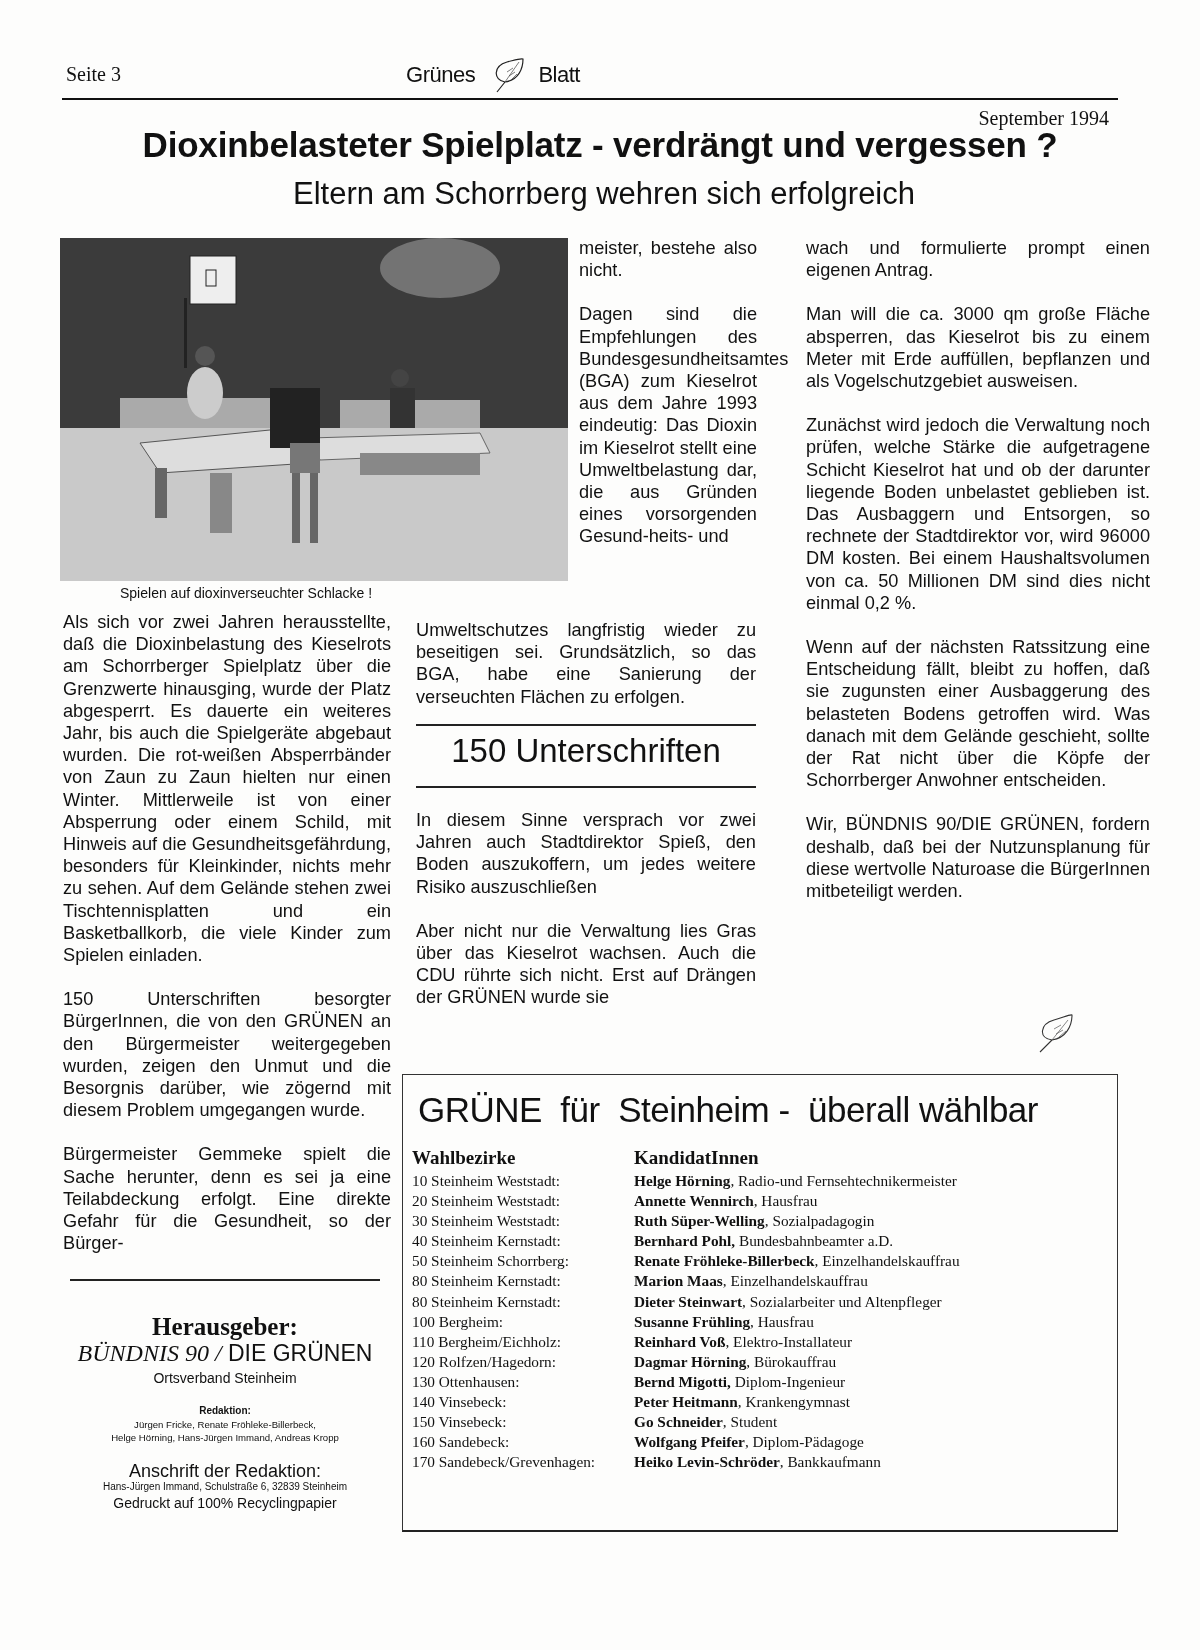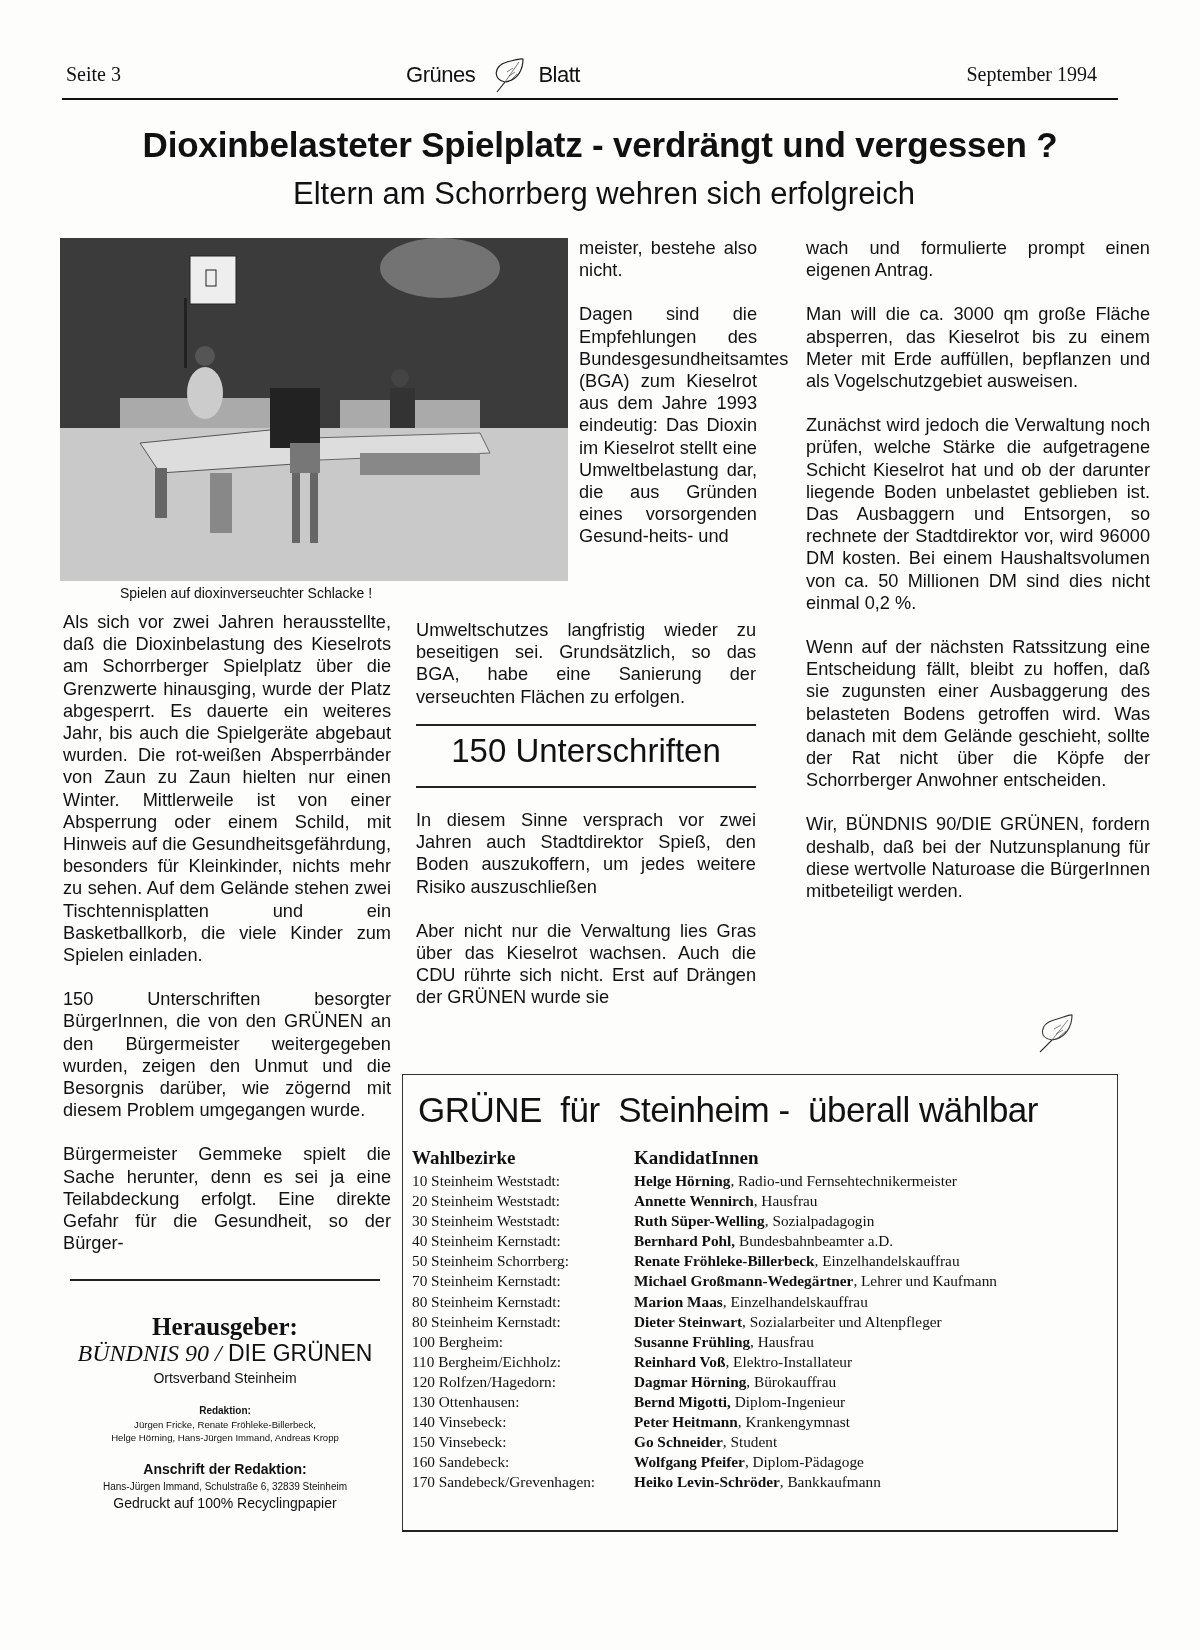--- a/index.html
+++ b/index.html
@@ -3,21 +3,21 @@
 <meta charset="utf-8">
 <style>
   * { box-sizing: border-box; margin: 0; padding: 0; }
   html, body { width: 1200px; height: 1650px; background: #fdfdfc; overflow: hidden; }
   body { position: relative; font-family: "Liberation Sans", sans-serif; color: #111; }
   .abs { position: absolute; }
 
   
   .hdr-left, .hdr-right { font-family: "Liberation Serif", serif; font-size: 20px; top: 63px; }
   .hdr-left { left: 66px; }
-  .hdr-right { right: 103px; }
+  .hdr-right { right: 91px; margin-top: 44px; }
   .hdr-center { top: 58px; left: 0; width: 986px; text-align: center; font-size: 22px; font-family: "Liberation Sans", sans-serif; letter-spacing: -0.5px; }
   .hdr-center .leaf { display: inline-block; width: 44px; height: 36px; vertical-align: middle; margin: 0 4px; }
   .hdr-rule { left: 62px; top: 98px; width: 1056px; height: 2px; background: #111; }
 
   .headline { top: 125px; left: 0; width: 1200px; text-align: center; font-weight: bold; font-size: 35px; letter-spacing: -0.2px; }
   .subhead { top: 176px; left: 0; width: 1200px; text-align: center; font-size: 31px; padding-left: 8px; }
 
   
   .photo { left: 60px; top: 238px; width: 508px; height: 343px; overflow: hidden;
     background: linear-gradient(180deg, #3a3a3a 0%, #4a4a4a 35%, #6c6c6c 50%, #bdbdbd 62%, #cfcfcf 100%); }
@@ -37,21 +37,21 @@
   .rule-c1 { left: 70px; top: 1279px; width: 310px; }
 
   
   .imp { left: 60px; width: 330px; text-align: center; }
   .imp-h { top: 1313px; font-family: "Liberation Serif", serif; font-weight: bold; font-size: 25px; }
   .imp-party { top: 1340px; font-size: 23px; }
   .imp-party i { font-family: "Liberation Serif", serif; font-size: 24px; }
   .imp-ov { top: 1370px; font-size: 14px; }
   .imp-red-h { top: 1405px; font-size: 10px; font-weight: bold; }
   .imp-red { top: 1418px; font-size: 9.6px; line-height: 13px; }
-  .imp-ans-h { top: 1461px; font-size: 14px; font-weight: bold; }
+  .imp-ans-h { top: 1461px; font-size: 18px; font-weight: normal; }
   .imp-ans { top: 1481px; font-size: 10px; }
   .imp-druck { top: 1495px; font-size: 14px; }
 
   
   .cbox { left: 402px; top: 1074px; width: 716px; height: 458px; border: 1.5px solid #333; border-bottom: 2px solid #222; }
   .cbox-title { left: 418px; top: 1090px; font-size: 35px; letter-spacing: -0.5px; white-space: pre; }
   .ctable { left: 412px; top: 1147px; width: 700px; font-family: "Liberation Serif", serif; font-size: 15.3px; }
   .ctable .hrow { display: flex; font-weight: bold; font-size: 19px; height: 24px; }
   .ctable .row { display: flex; height: 20.1px; line-height: 20px; }
   .ctable .c1 { width: 222px; white-space: nowrap; }
@@ -178,24 +178,20 @@
       </div>
       <div class="row">
         <div class="c1">40  Steinheim Kernstadt:</div>
         <div class="c2"><b>Bernhard Pohl,</b><span> Bundesbahnbeamter a.D.</span></div>
       </div>
       <div class="row">
         <div class="c1">50  Steinheim Schorrberg:</div>
         <div class="c2"><b>Renate Fröhleke-Billerbeck</b><span>, Einzelhandelskauffrau</span></div>
       </div>
       <div class="row">
-        <div class="c1">70  Steinheim Kernstadt:</div>
-        <div class="c2"><b>Michael Großmann-Wedegärtner</b><span>, Lehrer und Kaufmann</span></div>
-      </div>
-      <div class="row">
         <div class="c1">80  Steinheim Kernstadt:</div>
         <div class="c2"><b>Marion Maas</b><span>, Einzelhandelskauffrau</span></div>
       </div>
       <div class="row">
         <div class="c1">80  Steinheim Kernstadt:</div>
         <div class="c2"><b>Dieter Steinwart</b><span>, Sozialarbeiter und Altenpfleger</span></div>
       </div>
       <div class="row">
         <div class="c1">100 Bergheim:</div>
         <div class="c2"><b>Susanne Frühling</b><span>, Hausfrau</span></div>

